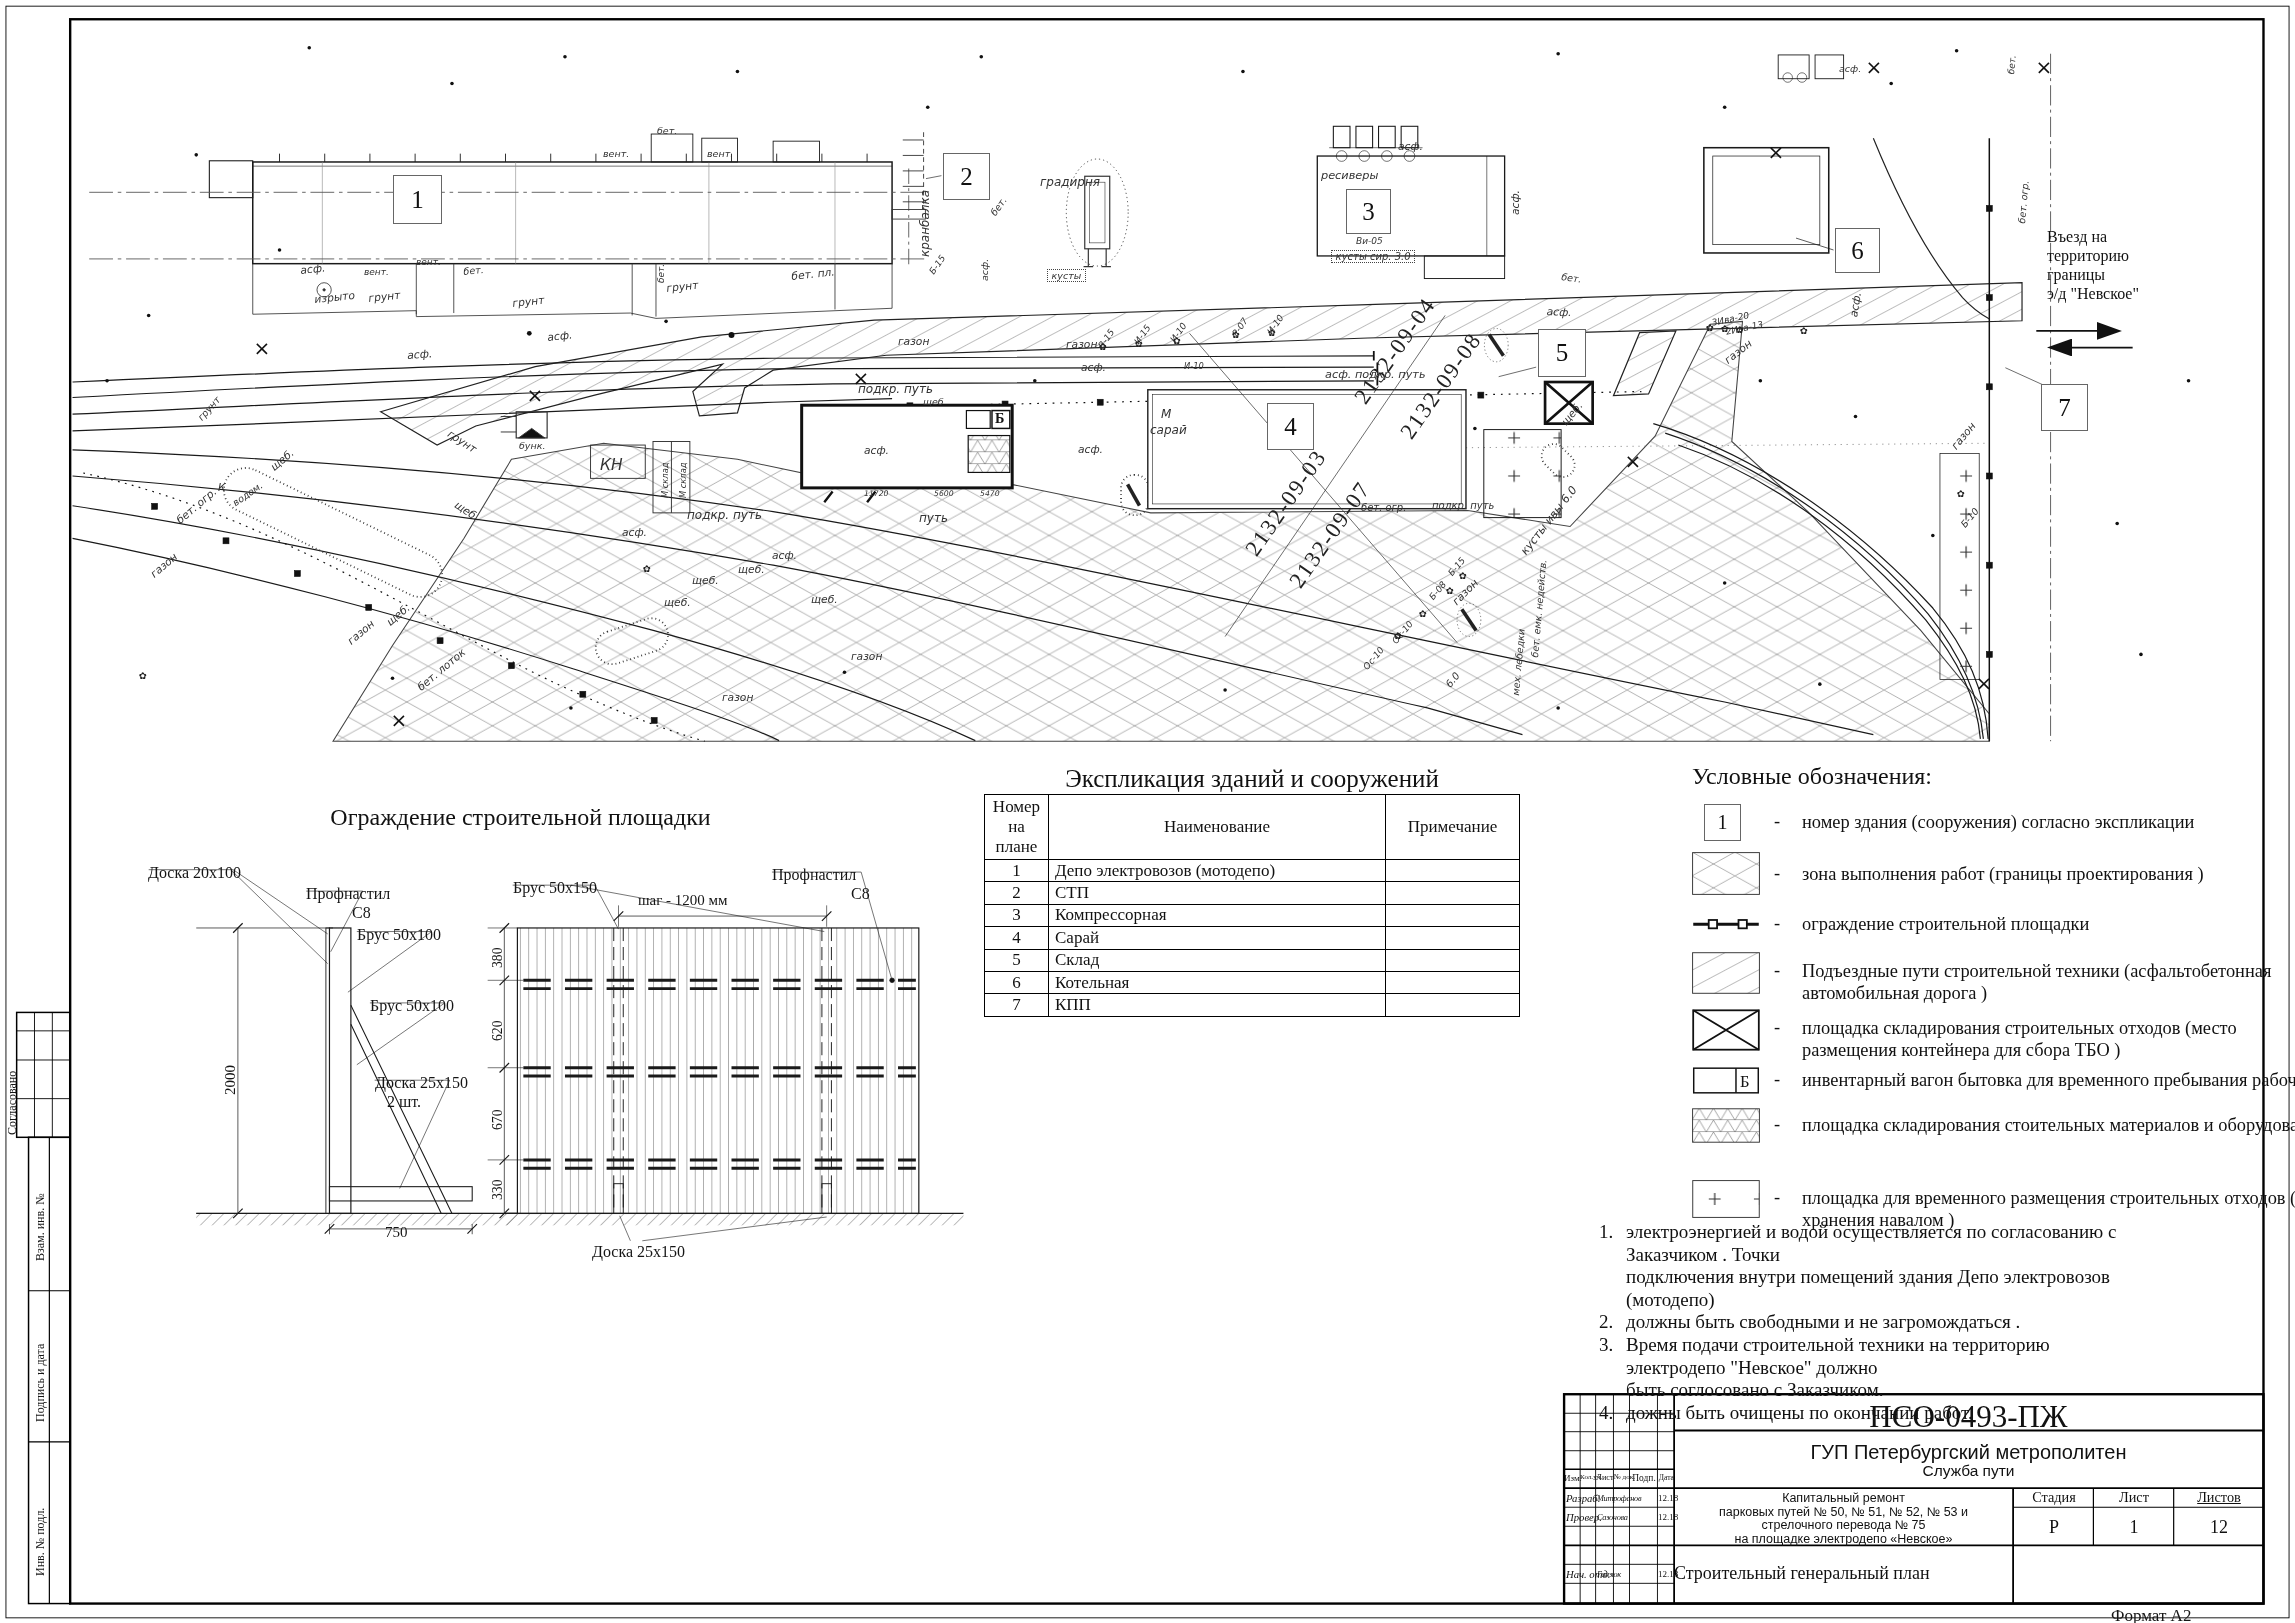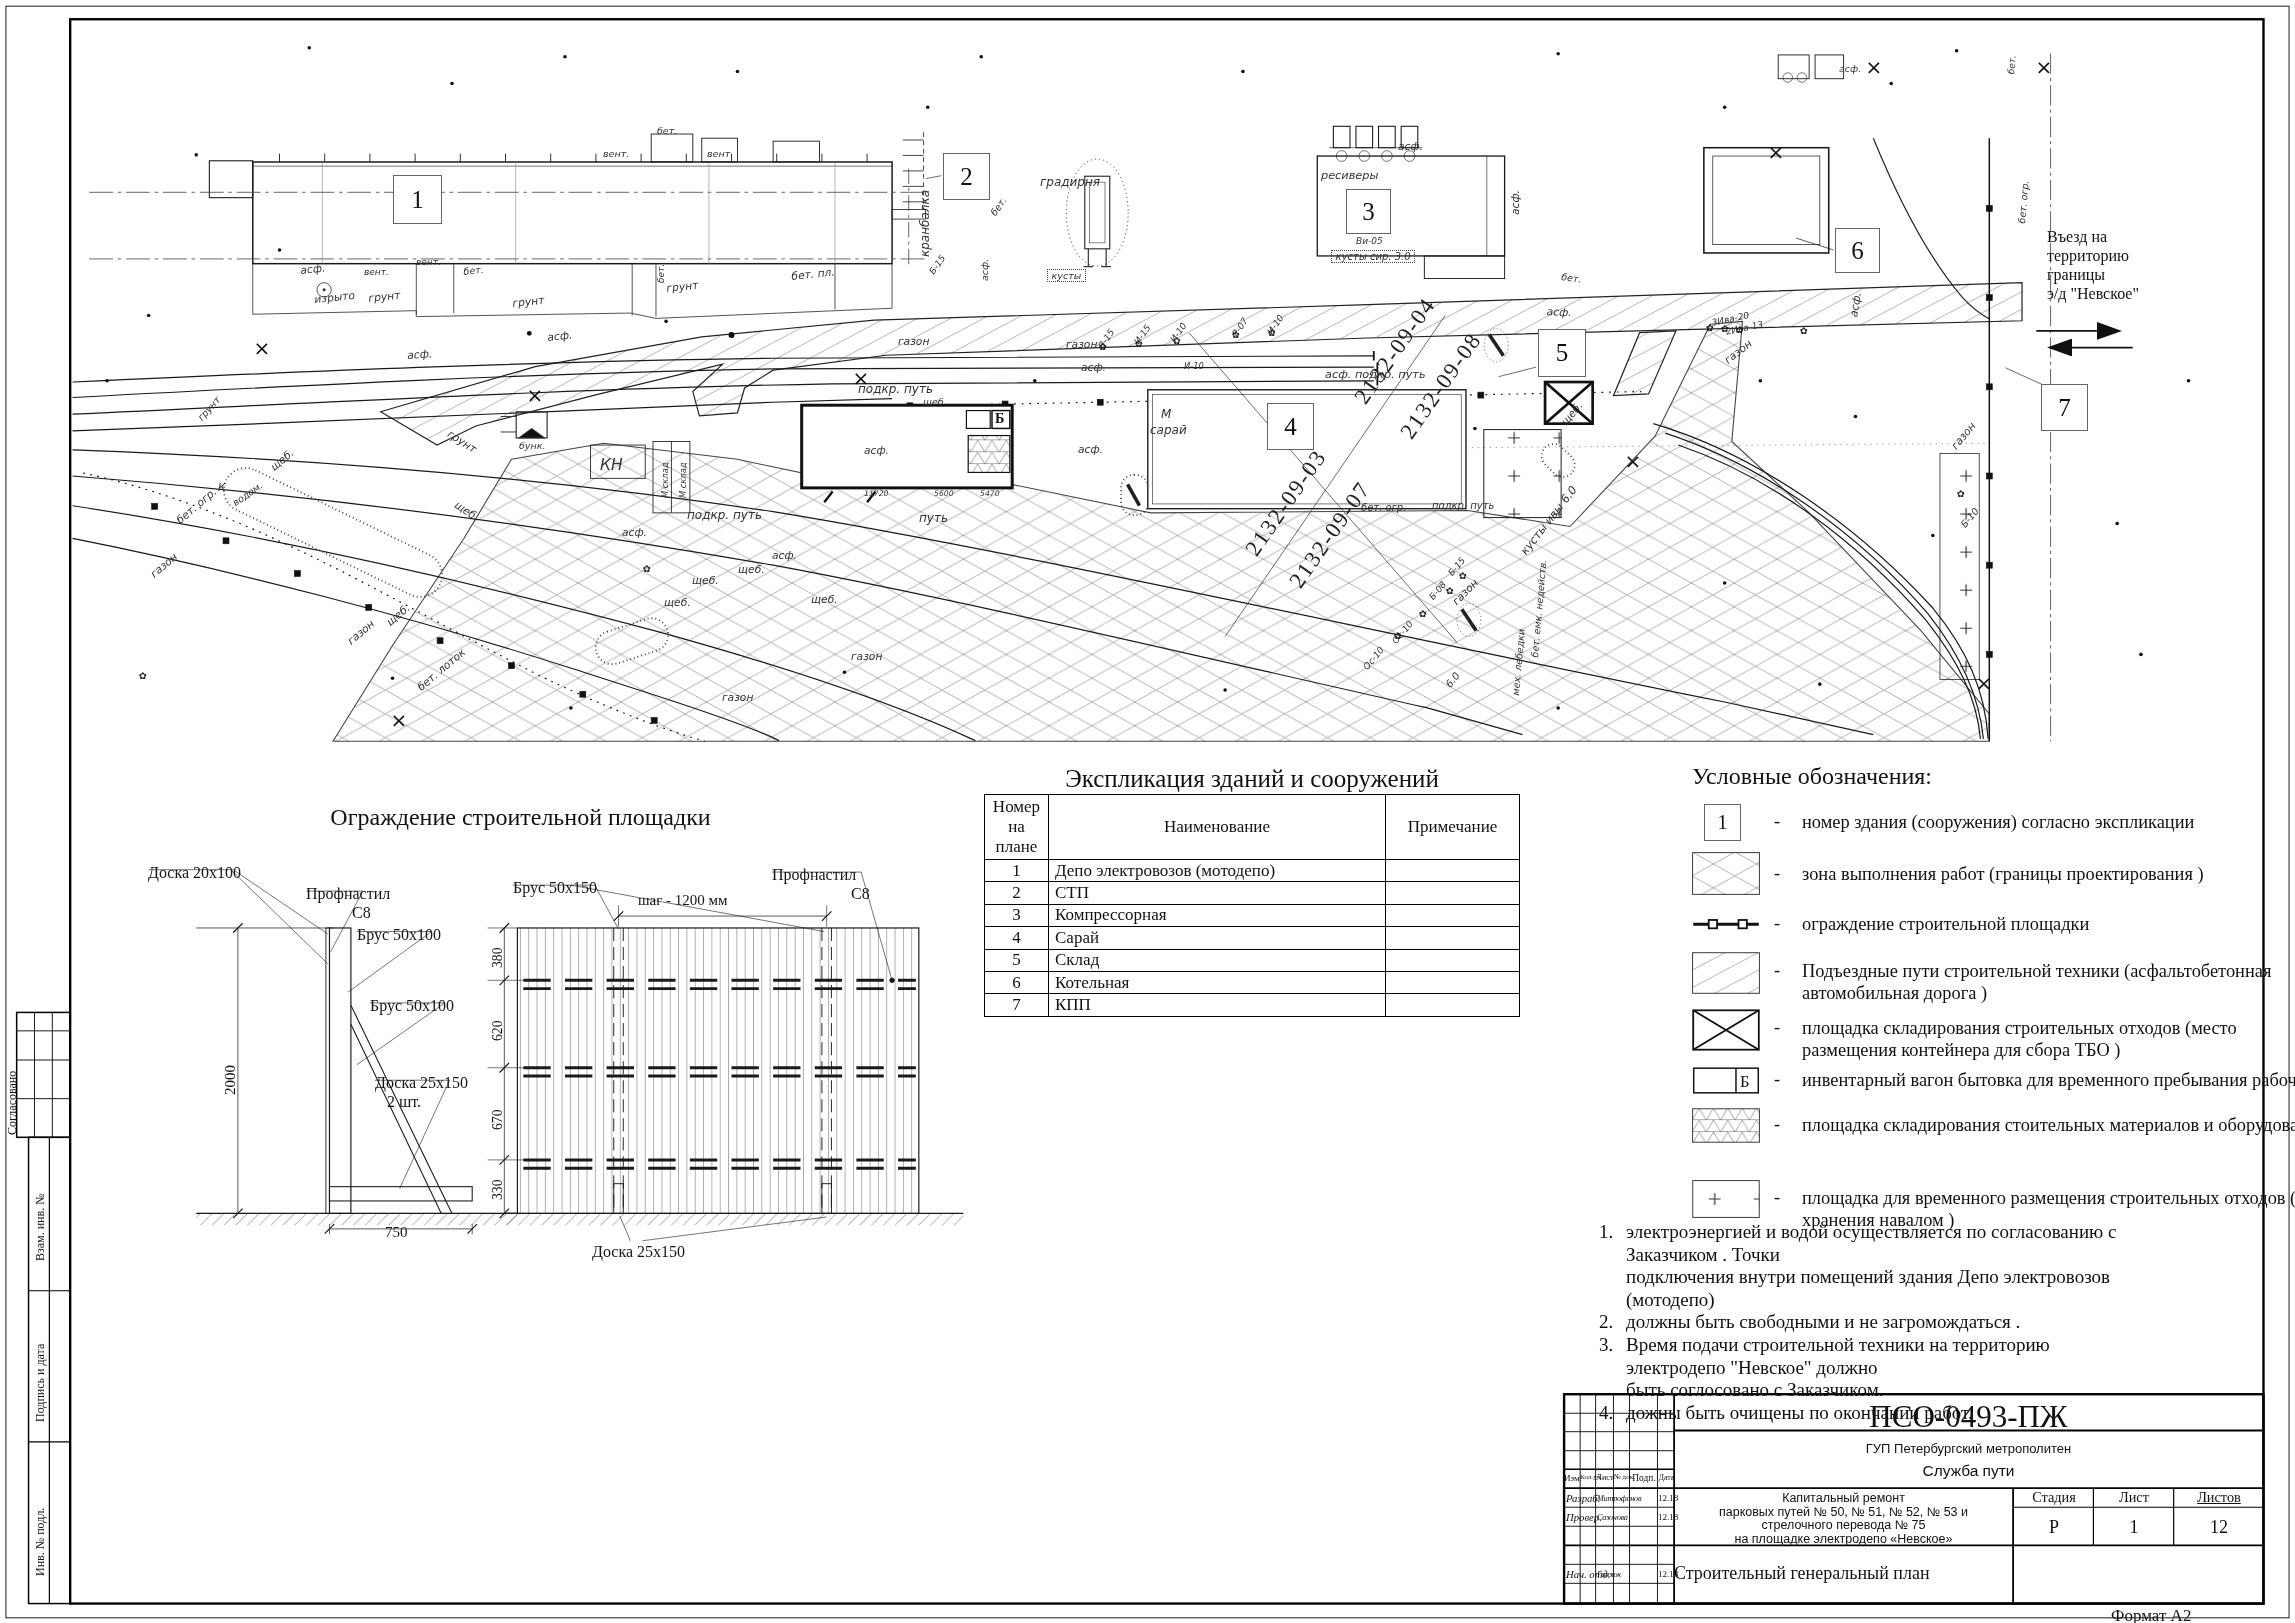--- a/index.html
+++ b/index.html
@@ -671,21 +671,21 @@
       <div class="note">
         <div class="n">4.</div>
         <div class="">
           <div class="">дожны быть очищены по окончании работ.</div>
         </div>
       </div>
     </div>
 
 <div>
   <div class="tb" style="left:1808px;top:1399px;width:321px;text-align:center;font-size:31px;position:absolute;">ПСО-0493-ПЖ</div>
-  <div class="tbc" style="left:1674px;top:1441px;width:589px;font-size:13px;">ГУП Петербургский метрополитен</div>
+  <div class="tbc" style="left:1674px;top:1441px;width:589px;font-size:20px;">ГУП Петербургский метрополитен</div>
   <div class="tbc" style="left:1674px;top:1462px;width:589px;font-size:15.5px;">Служба пути</div>
   <div class="tbc" style="left:1677px;top:1492px;width:333px;font-size:12.5px;line-height:13.7px;">
     <div>Капитальный ремонт</div>
         <div>парковых путей № 50, № 51, № 52, № 53 и</div>
     <div>стрелочного перевода № 75</div>
         <div>на площадке электродепо «Невское»</div>
   </div>
   <div class="tb" style="left:2014px;top:1489px;width:80px;text-align:center;font-size:14.3px;position:absolute;">Стадия</div>
   <div class="tb" style="left:2094px;top:1489px;width:80px;text-align:center;font-size:14.3px;position:absolute;">Лист</div>
   <div class="tb" style="left:2174px;top:1489px;width:90px;text-align:center;font-size:14.3px;position:absolute;text-decoration:underline;">Листов</div>

